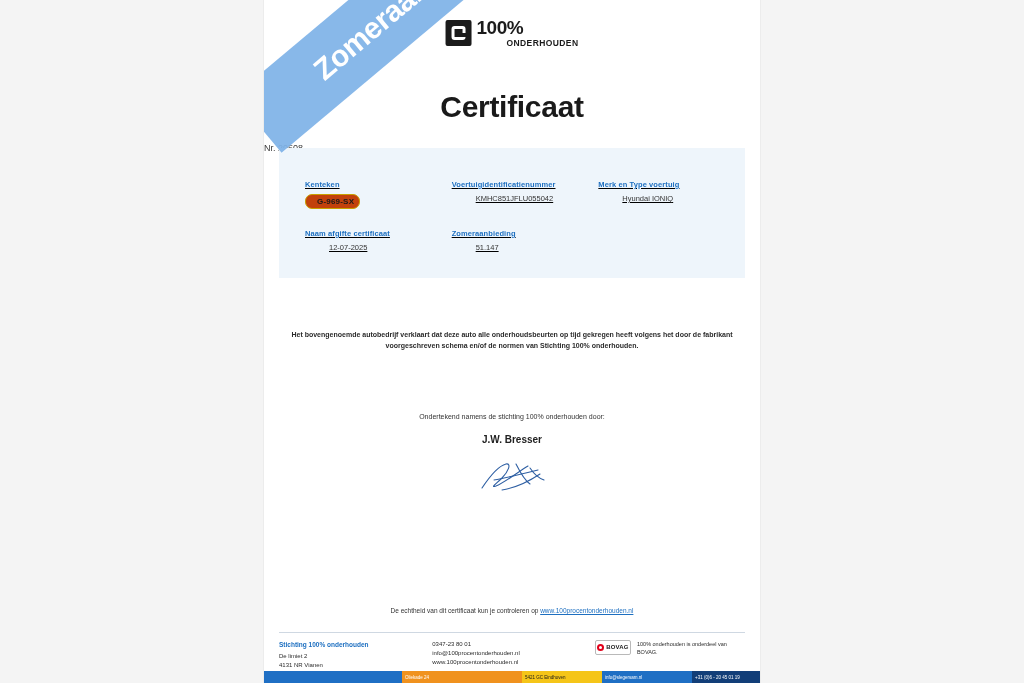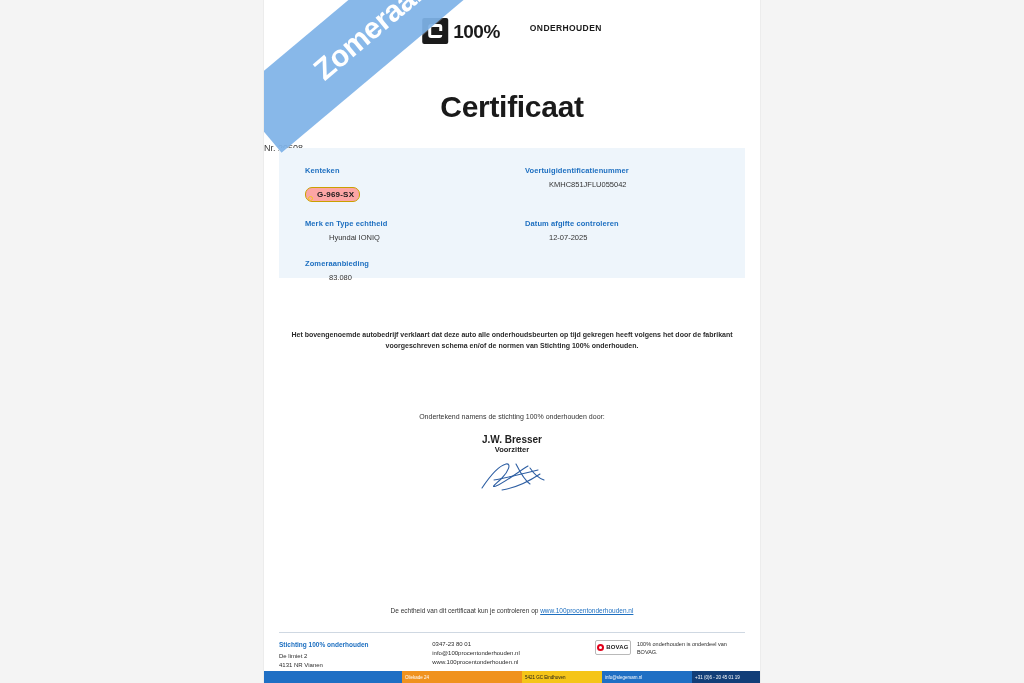--- a/index.html
+++ b/index.html
@@ -64,20 +64,21 @@
   }
   .logo-mark::after {
     content: "";
     position: absolute;
     left: 11px; top: 13px;
     width: 10px; height: 4px;
     background: #1b1b1b;
   }
   .logo-text {
     display: flex;
+    flex-direction: column;
     line-height: 1;
   }
   .logo-top {
     font-size: 19px;
     font-weight: bold;
     letter-spacing: -0.5px;
     color: #1b1b1b;
   }
   .logo-bottom {
     font-size: 8.5px;
@@ -117,43 +118,44 @@
     position: absolute;
     left: 15px;
     top: 148px;
     width: 466px;
     height: 130px;
     background: #eef5fb;
   }
   .info-grid {
     position: absolute;
     left: 26px;
-    top: 18px;
+    top: 32px;
     width: 420px;
     display: grid;
-    grid-template-columns: 1fr 1fr;
+    grid-template-columns: 1fr 1fr 1fr;
     row-gap: 17px;
     column-gap: 20px;
+    text-decoration: underline;
   }
   .field-label {
     font-size: 7.5px;
     font-weight: bold;
     color: #1d6fc0;
     margin-bottom: 5px;
     letter-spacing: 0.1px;
   }
   .field-value {
     font-size: 7.5px;
     color: #333333;
     margin-left: 24px;
   }
   .plate {
     display: inline-flex;
-    align-items: center;
-    background: #fca5a5;
+    align-items: flex-end;
+    background: #c2410c;
     border: 1px solid #c9a000;
     border-radius: 7px;
     height: 13px;
     overflow: hidden;
   }
   .plate-band {
     width: 6px;
     background: #1f4fa3;
     position: relative;
   }
@@ -377,46 +379,45 @@
           <span class="plate-text">G-969-SX</span>
         </div>
       </div>
 
       <div>
         <div class="field-label">Voertuigidentificatienummer</div>
         <div class="field-value">KMHC851JFLU055042</div>
       </div>
 
       <div>
-        <div class="field-label">Merk en Type echtheid</div>
+        <div class="field-label">Merk en Type voertuig</div>
         <div class="field-value">Hyundai  IONIQ</div>
       </div>
 
       <div>
-        <div class="field-label">Datum afgifte controleren</div>
+        <div class="field-label">Naam afgifte certificaat</div>
         <div class="field-value">12-07-2025</div>
       </div>
 
       <div>
         <div class="field-label">Zomeraanbieding</div>
-        <div class="field-value">83.080</div>
+        <div class="field-value">51.147</div>
       </div>
 
 
     </div>
   </div>
 
   <div class="statement">
     <div>Het bovengenoemde autobedrijf verklaart dat deze auto alle onderhoudsbeurten op tijd gekregen heeft volgens het door de fabrikant</div>
     <div>voorgeschreven schema en/of de normen van Stichting 100% onderhouden.</div>
   </div>
 
   <div class="sign-intro">Ondertekend namens de stichting 100% onderhouden door:</div>
   <div class="sign-name">J.W. Bresser</div>
-  <div class="sign-role">Voorzitter</div>
 
   <svg class="signature-img" viewBox="0 0 80 38">
     <g fill="none" stroke="#2e5fa3" stroke-width="1.1" stroke-linecap="round">
       <path d="M10 30 C 18 18, 26 8, 34 6 C 40 5, 36 14, 30 20 C 24 26, 18 30, 24 28 C 32 25, 46 14, 56 8"></path>
       <path d="M22 22 C 34 20, 50 16, 66 12"></path>
       <path d="M44 6 C 48 14, 52 22, 58 26"></path>
       <path d="M30 32 C 42 30, 56 24, 68 16"></path>
       <path d="M58 10 C 62 16, 66 20, 72 22"></path>
     </g>
   </svg>

